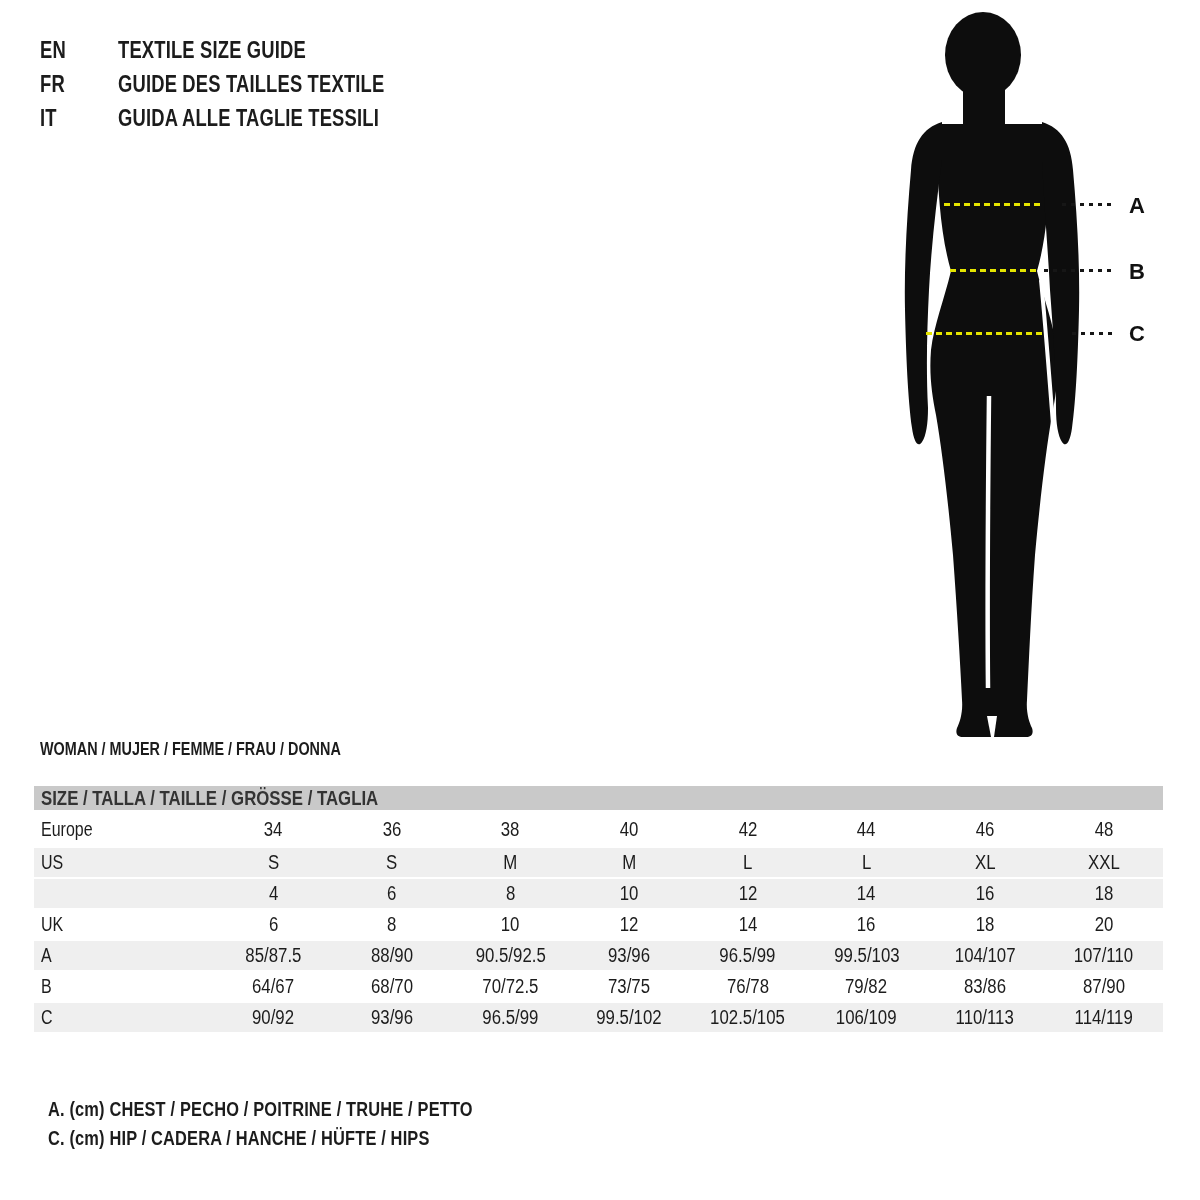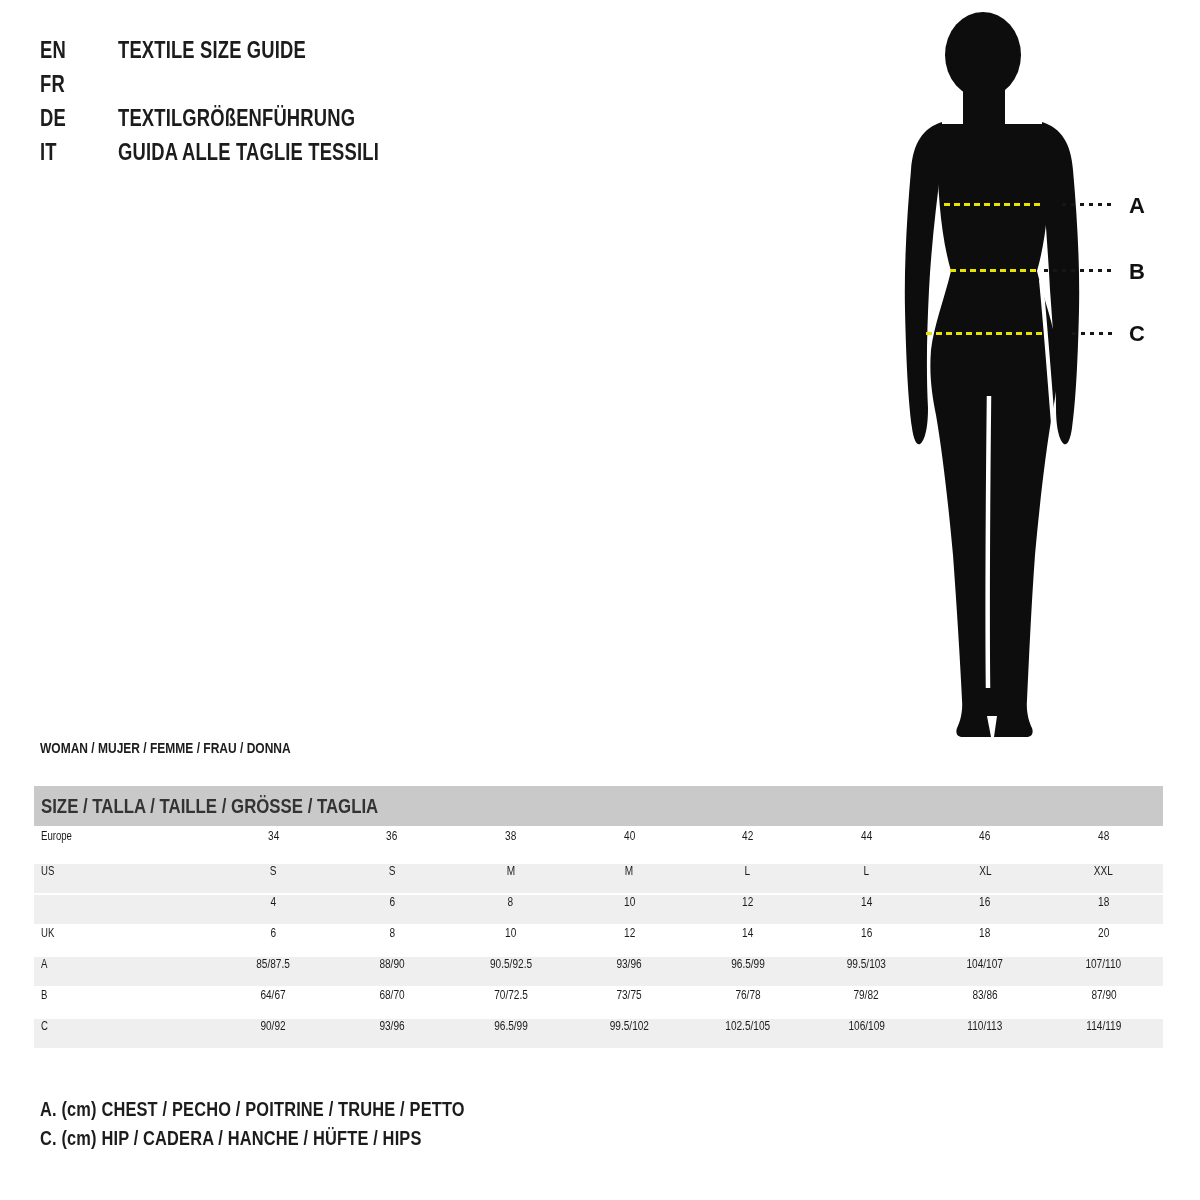--- a/index.html
+++ b/index.html
@@ -38,52 +38,49 @@
   .ydash.b{left:950px;top:269px;width:87px;}
   .ydash.c{left:926px;top:332px;width:117px;}
   .bdots.a{left:1062px;top:203px;width:52px;}
   .bdots.b{left:1044px;top:269px;width:70px;}
   .bdots.c{left:1072px;top:332px;width:42px;}
   .mletter.a{left:1125px;top:195px;}
   .mletter.b{left:1125px;top:261px;}
   .mletter.c{left:1125px;top:323px;}
 
   
-  .heading{position:absolute;left:40px;top:739px;font-size:15px;font-weight:bold;margin:0;}
+  .heading{position:absolute;left:40px;top:739px;font-size:18px;font-weight:bold;margin:0;}
 
   
   .table{position:absolute;left:34px;top:786px;width:1129px;}
-  .thead{height:40px;background:var(--headbg);display:flex;align-items:center;
+  .thead{height:24px;background:var(--headbg);display:flex;align-items:center;
     padding-left:7px;font-size:21px;font-weight:bold;color:#333;margin-bottom:3px;}
-  .trow{display:flex;height:29px;margin-bottom:2px;align-items:flex-start;font-size:12px;}
+  .trow{display:flex;height:29px;margin-bottom:2px;align-items:center;font-size:20px;}
   .trow.tall{height:33px;}
   .trow.shaded{background:var(--shade);}
   .tlabel{width:180px;flex:0 0 180px;padding-left:7px;}
   .tval{flex:1;text-align:center;}
 
   
   .legend{position:absolute;left:40px;top:1094px;}
-  .legend-line{height:29px;display:flex;align-items:center;font-size:20.5px;font-weight:bold;letter-spacing:.2px;}
+  .legend-line{height:29px;display:flex;align-items:center;font-size:20.5px;font-weight:bold;letter-spacing:.2px;margin-left:8px;}
 </style>
 </head>
 <body>
 
 <main>
 
   <section class="lang-list">
       <div class="lang-row">
         <span class="lang-code"><span class="cond">EN</span></span>
         <span><span class="cond">TEXTILE SIZE GUIDE</span></span>
       </div>
       <div class="lang-row">
         <span class="lang-code"><span class="cond">FR</span></span>
-      </div>
-      <div class="lang-row">
-        <span class="lang-code"><span class="cond">DE</span></span>
-        <span><span class="cond">TEXTILGRÖßENFÜHRUNG</span></span>
+        <span><span class="cond">GUIDE DES TAILLES TEXTILE</span></span>
       </div>
       <div class="lang-row">
         <span class="lang-code"><span class="cond">IT</span></span>
         <span><span class="cond">GUIDA ALLE TAGLIE TESSILI</span></span>
       </div>
     </section>
 
   <figure class="fig">
     <svg viewBox="0 0 340 760" aria-hidden="true">
       <g fill="currentColor">

